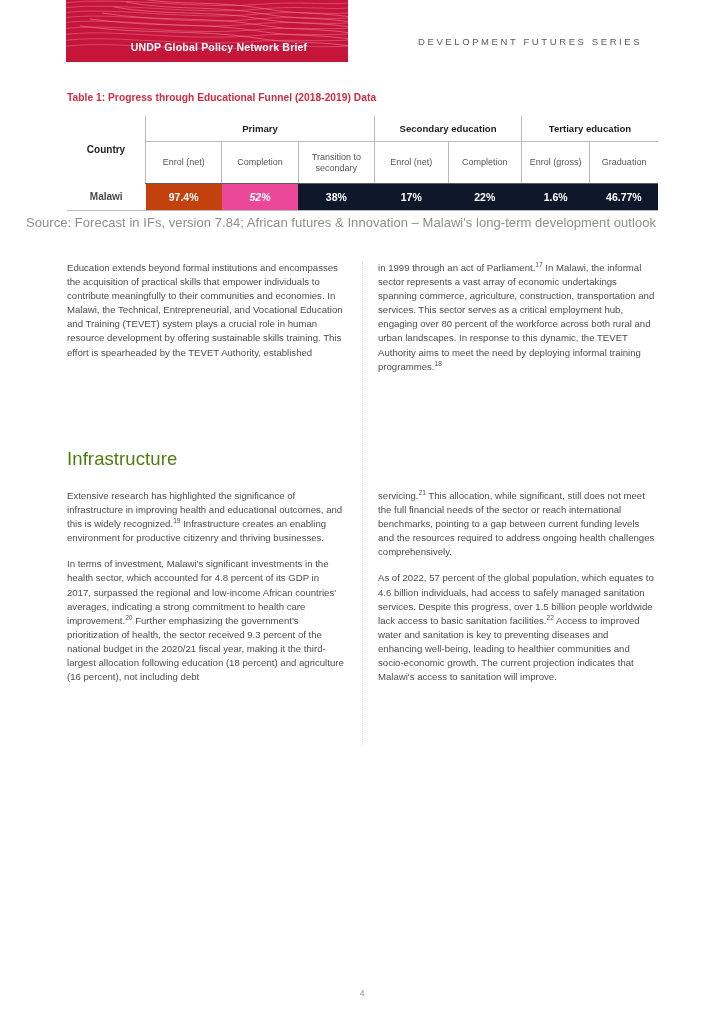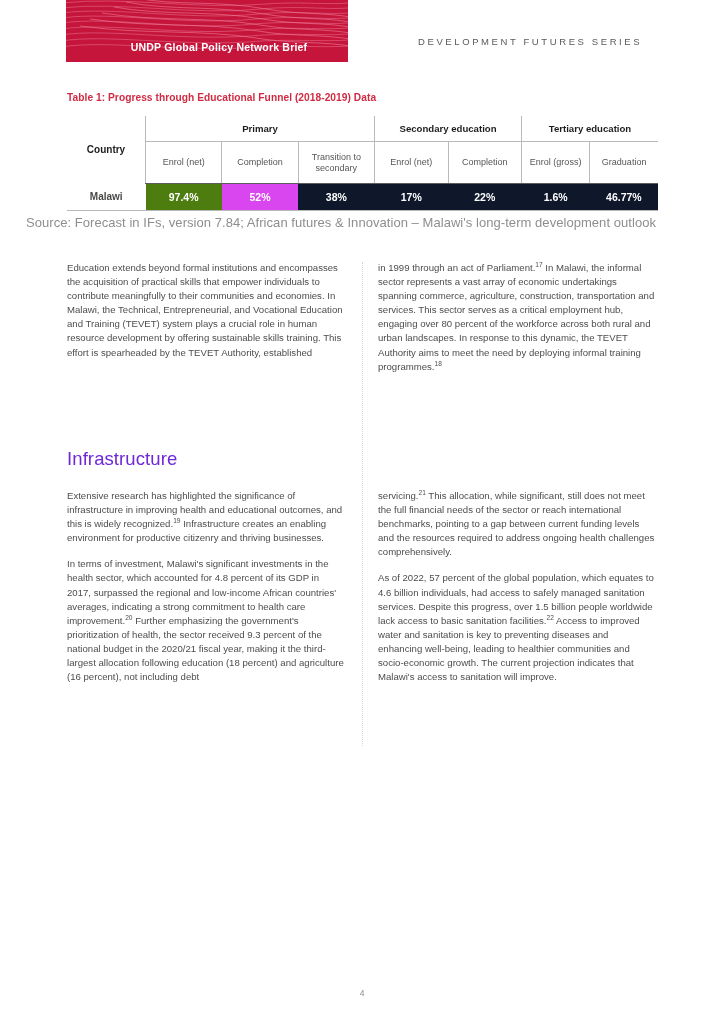--- a/index.html
+++ b/index.html
@@ -129,22 +129,22 @@
     font-weight: bold;
     color: #ffffff;
     border-bottom: 1px solid #b9b9b9;
   }
   .row-data td.country-name {
     color: #4a4a49;
     font-weight: bold;
     font-size: 10px;
     background: #ffffff;
   }
-  .cell-green  { background: #4d7c0f; }
-  .cell-orange { background: #d946ef; }
+  .cell-green  { background: #c2410c; }
+  .cell-orange { background: #ec4899; font-style: italic; }
   .cell-red    { background: #0f172a; }
 
   .source-note {
     position: absolute;
     right: 68px;
     top: 215px;
     font-size: 13px;
     color: #8e8e8d;
     letter-spacing: 0.05px;
   }
@@ -179,21 +179,21 @@
     vertical-align: super;
     line-height: 0;
   }
 
   .section-heading {
     position: absolute;
     left: 67px;
     top: 448px;
     font-size: 18.5px;
     font-weight: normal;
-    color: #6d28d9;
+    color: #4d7c0f;
     letter-spacing: 0.1px;
   }
 
   .block-a-left  { top: 261px; }
   .block-a-right { top: 261px; }
   .block-b-left  { top: 489px; }
   .block-b-right { top: 489px; }
 
   .page-number {
     position: absolute;

